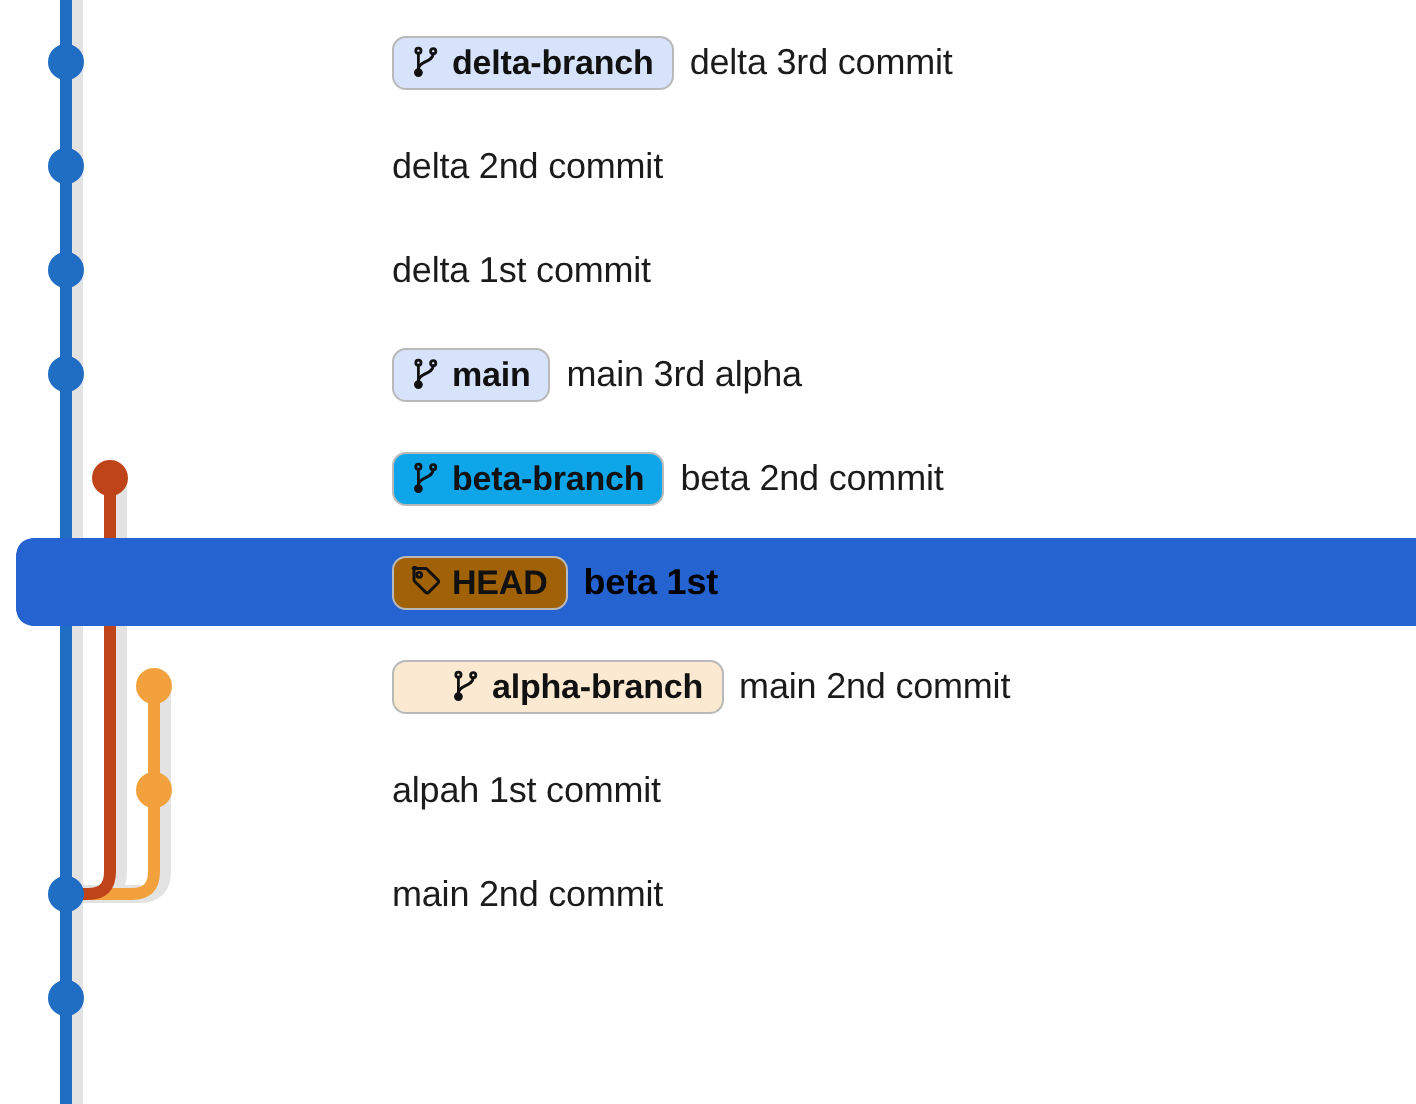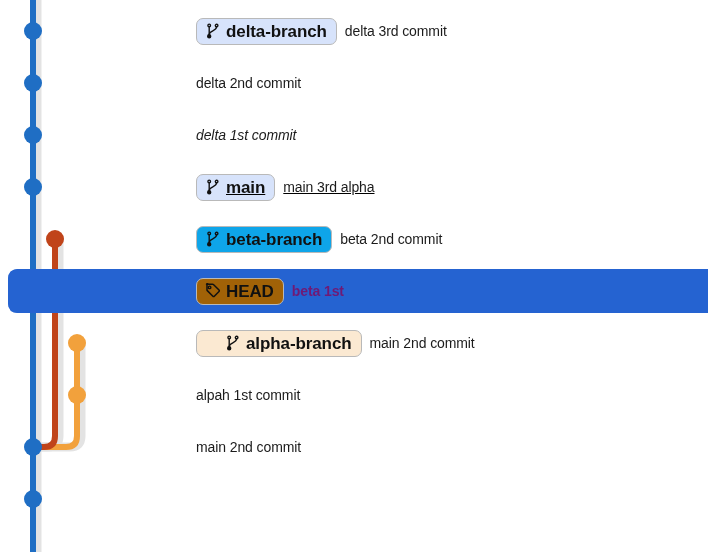--- a/index.html
+++ b/index.html
@@ -89,27 +89,27 @@
     line-height: 1;
   }
   .ref-badge svg { display: block; flex: none; }
 
   .badge-blue   { background: #d7e3fb; }
   .badge-red    { background: #0ea5e9; }
   .badge-orange { background: #fbe9d2; padding-left: 28px; }
   .badge-pink   { background: #a16207; }
 
   .commit-msg {
-    font-size: 14px;
+    font-size: 18px;
     color: #1b1b1b;
     letter-spacing: -0.1px;
     white-space: nowrap;
   }
   .commit-msg.selected {
-    color: #701a75;
+    color: #000000;
     font-weight: 700;
   }
 </style>
 </head>
 <body>
 
 <div id="app">
 
   <svg id="graph-layer" width="708" height="552" viewBox="0 0 708 552" xmlns="http://www.w3.org/2000/svg">
 
@@ -168,26 +168,26 @@
             <span class="ref-label">delta-branch</span>
           </span>
           <span class="commit-msg">delta 3rd commit</span>
         </div>
       </div>
       <div class="commit-row" style="top: 61px;">
         <div class="row-content">
           <span class="commit-msg">delta 2nd commit</span>
         </div>
       </div>
-      <div class="commit-row" style="top: 113px; font-style: italic;">
+      <div class="commit-row" style="top: 113px;">
         <div class="row-content">
           <span class="commit-msg">delta 1st commit</span>
         </div>
       </div>
-      <div class="commit-row" style="top: 165px; text-decoration: underline;">
+      <div class="commit-row" style="top: 165px;">
         <div class="row-content">
           <span class="ref-badge badge-blue">
             <svg width="16" height="16" viewBox="0 0 16 16">
               <g fill="none" stroke="#111111" stroke-width="1.4" stroke-linecap="round">
                 <path d="M4.2 3.6 L4.2 12.4"></path>
                 <path d="M11.6 3.8 C11.6 8.2 4.2 7.4 4.2 11.6"></path>
                 <circle cx="4.2" cy="2.4" r="1.3" fill="none"></circle>
                 <circle cx="11.6" cy="2.6" r="1.3" fill="none"></circle>
                 <circle cx="4.2" cy="13.3" r="1.5" fill="#111111"></circle>
               </g>

